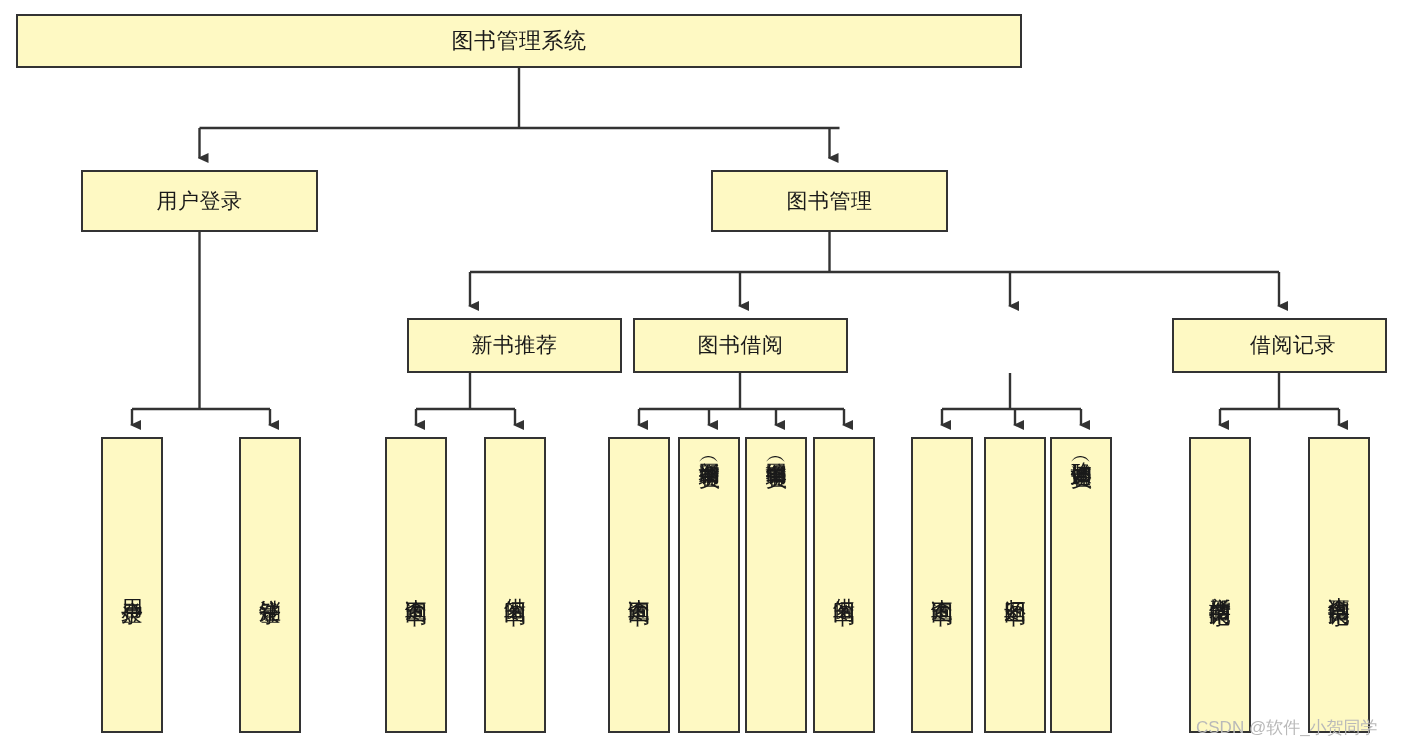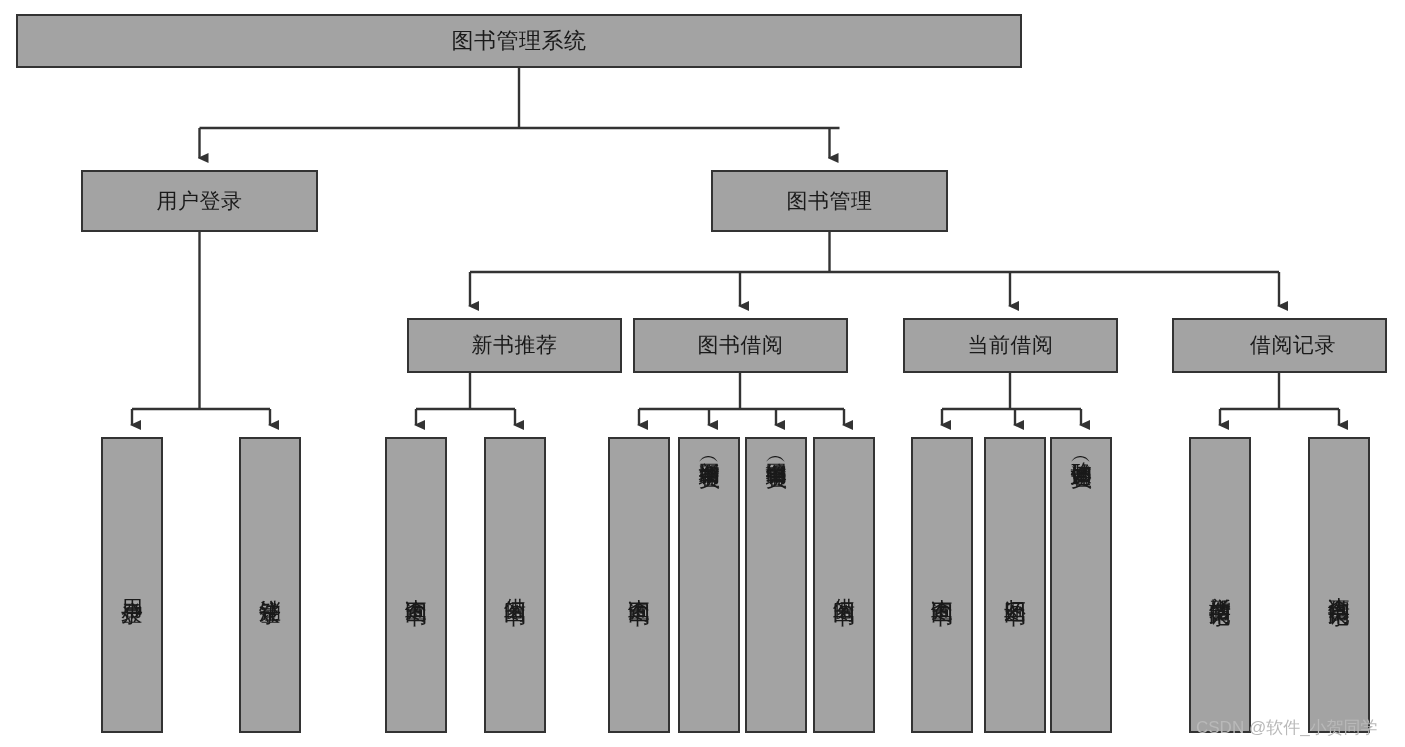--- a/index.html
+++ b/index.html
@@ -21,21 +21,21 @@
     position: absolute;
     left: 0;
     top: 0;
     width: 1405px;
     height: 747px;
     pointer-events: none;
   }
   .node {
     position: absolute;
     box-sizing: border-box;
-    background: #a3a3a3;
+    background: #fef9c3;
     border: 2px solid #333333;
     display: flex;
     align-items: center;
     justify-content: center;
     color: #1a1a1a;
   }
   .node .lbl {
     display: block;
     text-align: center;
     line-height: 1.18;
@@ -154,23 +154,20 @@
   <div class="node horiz" style="left:711px; top:170px; width:237px; height:62px;">
     <span class="lbl">图书管理</span>
   </div>
 
   <div class="node horiz" style="left:363px; top:318px; width:215px; height:55px;margin-left:44px;">
     <span class="lbl">新书推荐</span>
   </div>
   <div class="node horiz" style="left:633px; top:318px; width:215px; height:55px;">
     <span class="lbl">图书借阅</span>
   </div>
-  <div class="node horiz" style="left:903px; top:318px; width:215px; height:55px;">
-    <span class="lbl">当前借阅</span>
-  </div>
   <div class="node horiz" style="left:1172px; top:318px; width:215px; height:55px;padding-left:27px;">
     <span class="lbl">借阅记录</span>
   </div>
 
   <div class="node vert center" style="left:101px; top:437px; width:62px; height:296px;">
     <span class="lbl">用户登录</span>
   </div>
   <div class="node vert center" style="left:239px; top:437px; width:62px; height:296px;">
     <span class="lbl">注销登录</span>
   </div>

